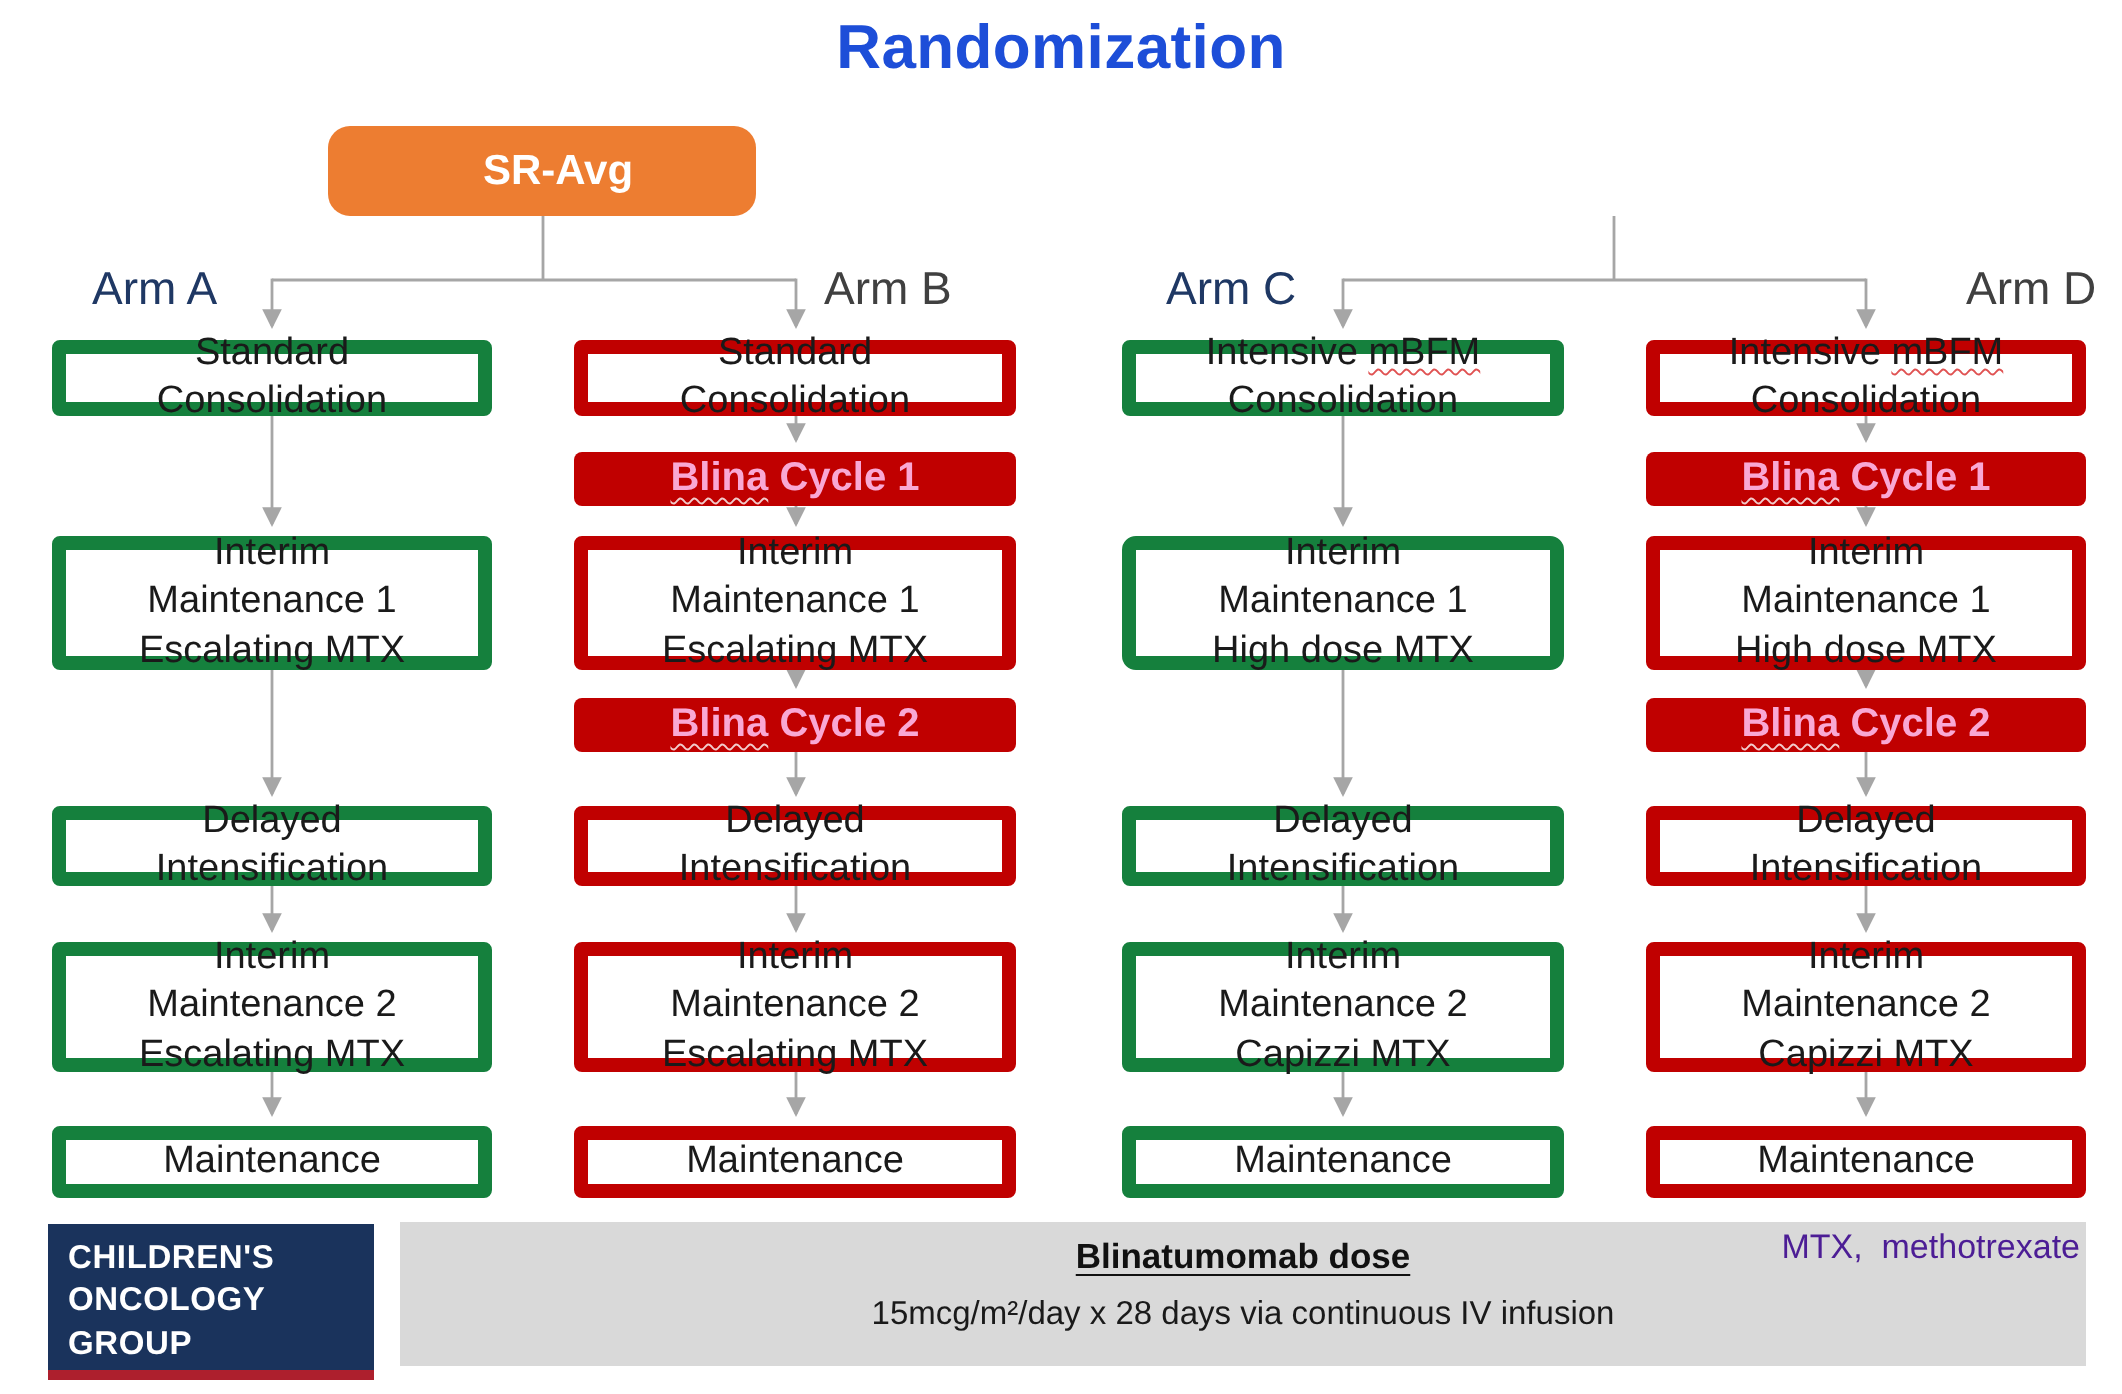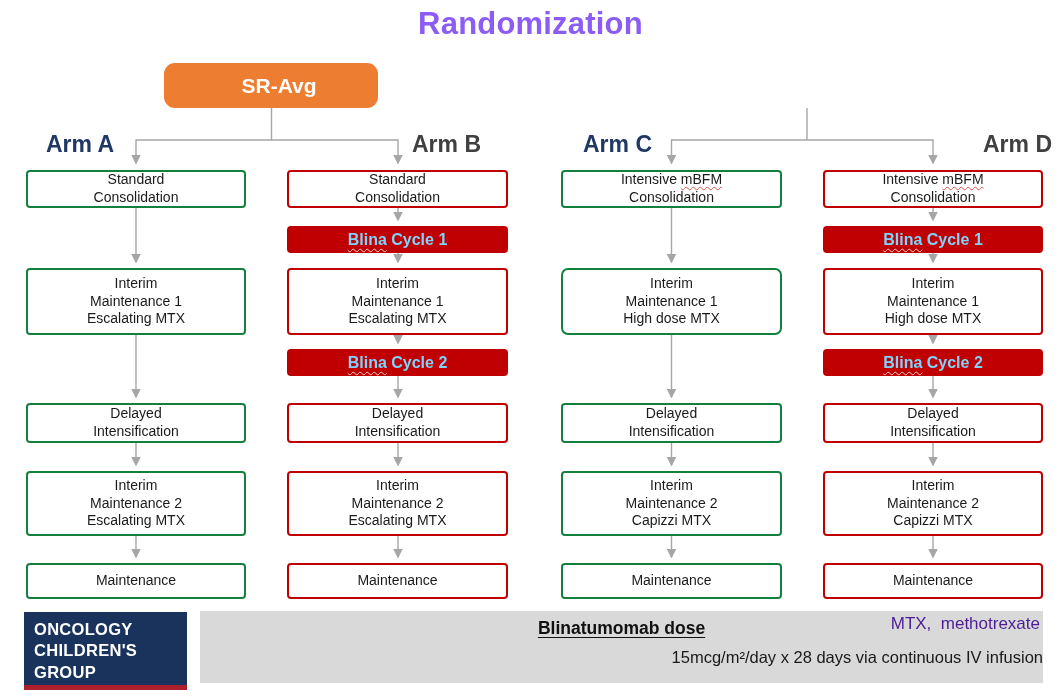--- a/index.html
+++ b/index.html
@@ -2,59 +2,59 @@
 <html><head>
 <meta charset="utf-8">
 <style>
   html,body{margin:0;padding:0;background:#ffffff;}
   #stage{
     position:relative;width:1061px;height:697px;background:#ffffff;overflow:hidden;
     font-family:"Liberation Sans", sans-serif;
   }
   .title{
     position:absolute;left:0;top:6px;width:1061px;text-align:center;
-    font-size:31px;font-weight:700;color:#8b5cf6;letter-spacing:.2px;
+    font-size:31px;font-weight:700;color:#1d4ed8;letter-spacing:.2px;
   }
   .sr-box{
     position:absolute;border-radius:11px;color:#fff;font-weight:700;font-size:21px;
     display:flex;align-items:center;justify-content:center;box-sizing:border-box;
   }
   #sr-avg{left:164px;top:63px;width:214px;height:45px;background:#ED7D31;padding-left:16px;}
   #sr-high{left:700px;top:63px;width:214px;height:45px;background:#C55A11;}
-  .arm-label{position:absolute;font-size:23px;font-weight:700;white-space:nowrap;}
+  .arm-label{position:absolute;font-size:23px;font-weight:400;white-space:nowrap;}
   .arm-label.navy{color:#1F3864;}
   .arm-label.red{color:#404040;}
   .box{
-    position:absolute;background:#fff;border:2px solid #15803d;border-radius:4px;
+    position:absolute;background:#fff;border:7px solid #15803d;border-radius:4px;
     display:flex;align-items:center;justify-content:center;box-sizing:border-box;
-    font-size:14px;color:#1a1a1a;line-height:1.28;
+    font-size:19px;color:#1a1a1a;line-height:1.28;
   }
   .box.redline{border-color:#C00000;}
   .box .txt{width:100%;text-align:center;white-space:pre-line;}
   .blina{
-    position:absolute;background:#C00000;border-radius:4px;color:#7dd3fc;font-weight:700;
-    font-size:16px;display:flex;align-items:center;justify-content:flex-end;box-sizing:border-box;
+    position:absolute;background:#C00000;border-radius:4px;color:#f9a8d4;font-weight:700;
+    font-size:20px;display:flex;align-items:center;justify-content:flex-end;box-sizing:border-box;
   }
   .blina .txt{width:100%;text-align:center;white-space:pre-line;}
   .wavy-white{text-decoration:underline wavy rgba(255,255,255,.8);text-decoration-thickness:1px;text-underline-offset:3px;}
   .wavy-red{text-decoration:underline wavy #e05252;text-decoration-thickness:1px;text-underline-offset:2px;}
   #connectors{position:absolute;left:0;top:0;width:1061px;height:697px;pointer-events:none;}
   
   #cog-logo{
     position:absolute;left:24px;top:612px;width:163px;height:78px;background:#1A335C;
     border-bottom:5px solid #AD1F2D;box-sizing:border-box;color:#fff;font-weight:700;
     font-size:16.5px;line-height:1.3;padding:7px 0 0 10px;letter-spacing:.3px;
   }
   #note-bar{
     position:absolute;left:200px;top:611px;width:843px;height:72px;background:#D9D9D9;
     text-align:center;box-sizing:border-box;
   }
   .note-title{display:inline-block;margin-top:7px;font-size:17.5px;font-weight:700;color:#111;
     text-decoration:underline;text-underline-offset:3px;}
-  .note-body{margin-top:9px;font-size:16.5px;color:#1a1a1a;text-align:right;}
+  .note-body{margin-top:9px;font-size:16.5px;color:#1a1a1a;}
   .abbr-note{position:absolute;right:21px;top:614px;font-size:17px;color:#4c1d95;white-space:pre;}
 </style>
 </head>
 <body>
 
 <div id="stage">
 
   <div class="title">Randomization</div>
 
   <div id="sr-avg" class="sr-box">
@@ -204,22 +204,22 @@
   <div class="box redline" style="left:823px;top:471px;width:220px;height:65px;">
     <div class="txt">Interim
 Maintenance 2
 Capizzi MTX</div>
   </div>
   <div class="box redline" style="left:823px;top:563px;width:220px;height:36px;">
     <div class="txt">Maintenance</div>
   </div>
 
   <div id="cog-logo">
+    <div>CHILDREN'S</div>
     <div>ONCOLOGY</div>
-    <div>CHILDREN'S</div>
     <div>GROUP</div>
   </div>
 
   <div id="note-bar">
     <div><span class="note-title">Blinatumomab dose</span></div>
     <div class="note-body">15mcg/m²/day x 28 days via continuous IV infusion</div>
   </div>
 
   <div class="abbr-note">MTX,  methotrexate</div>
 

